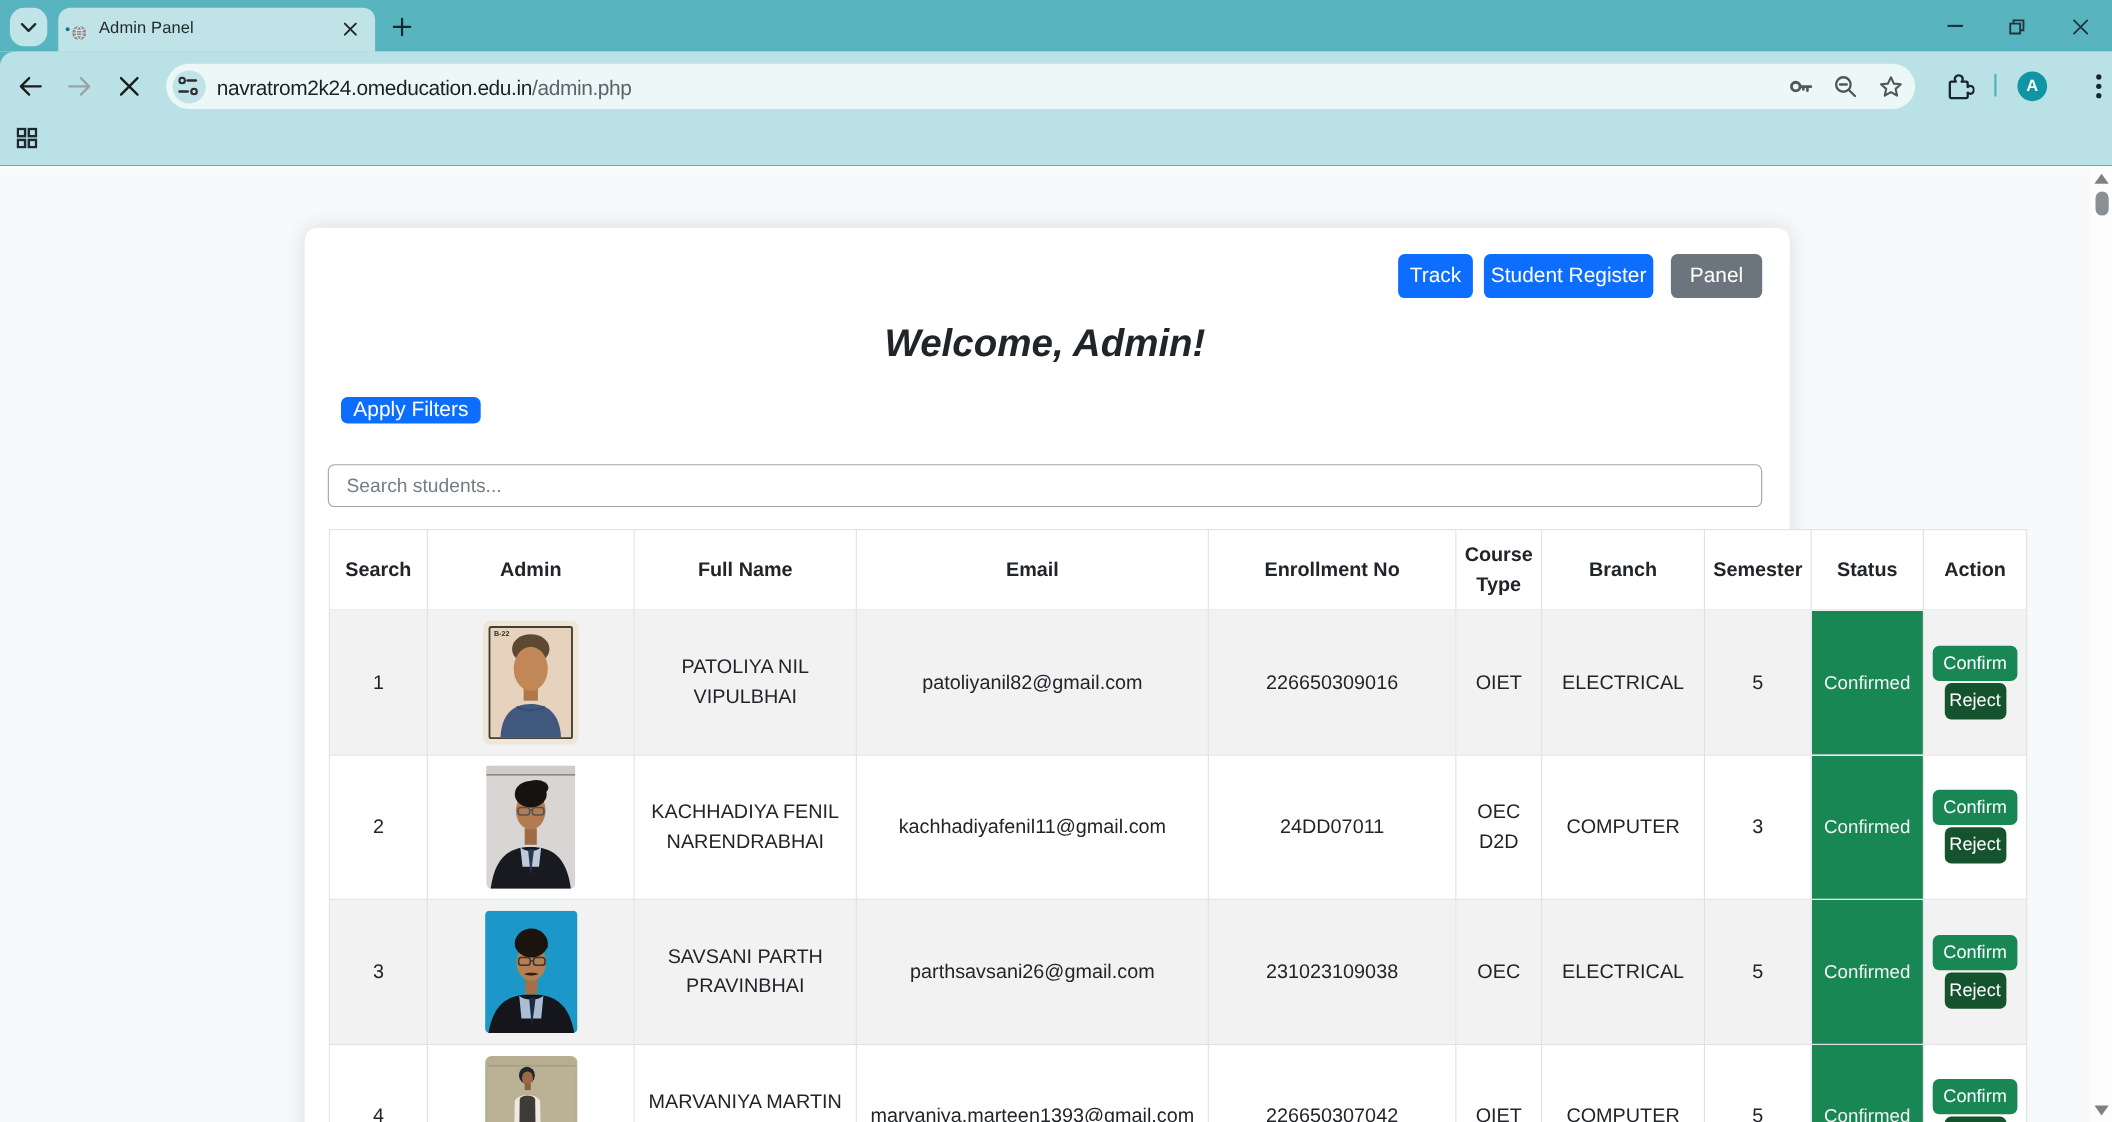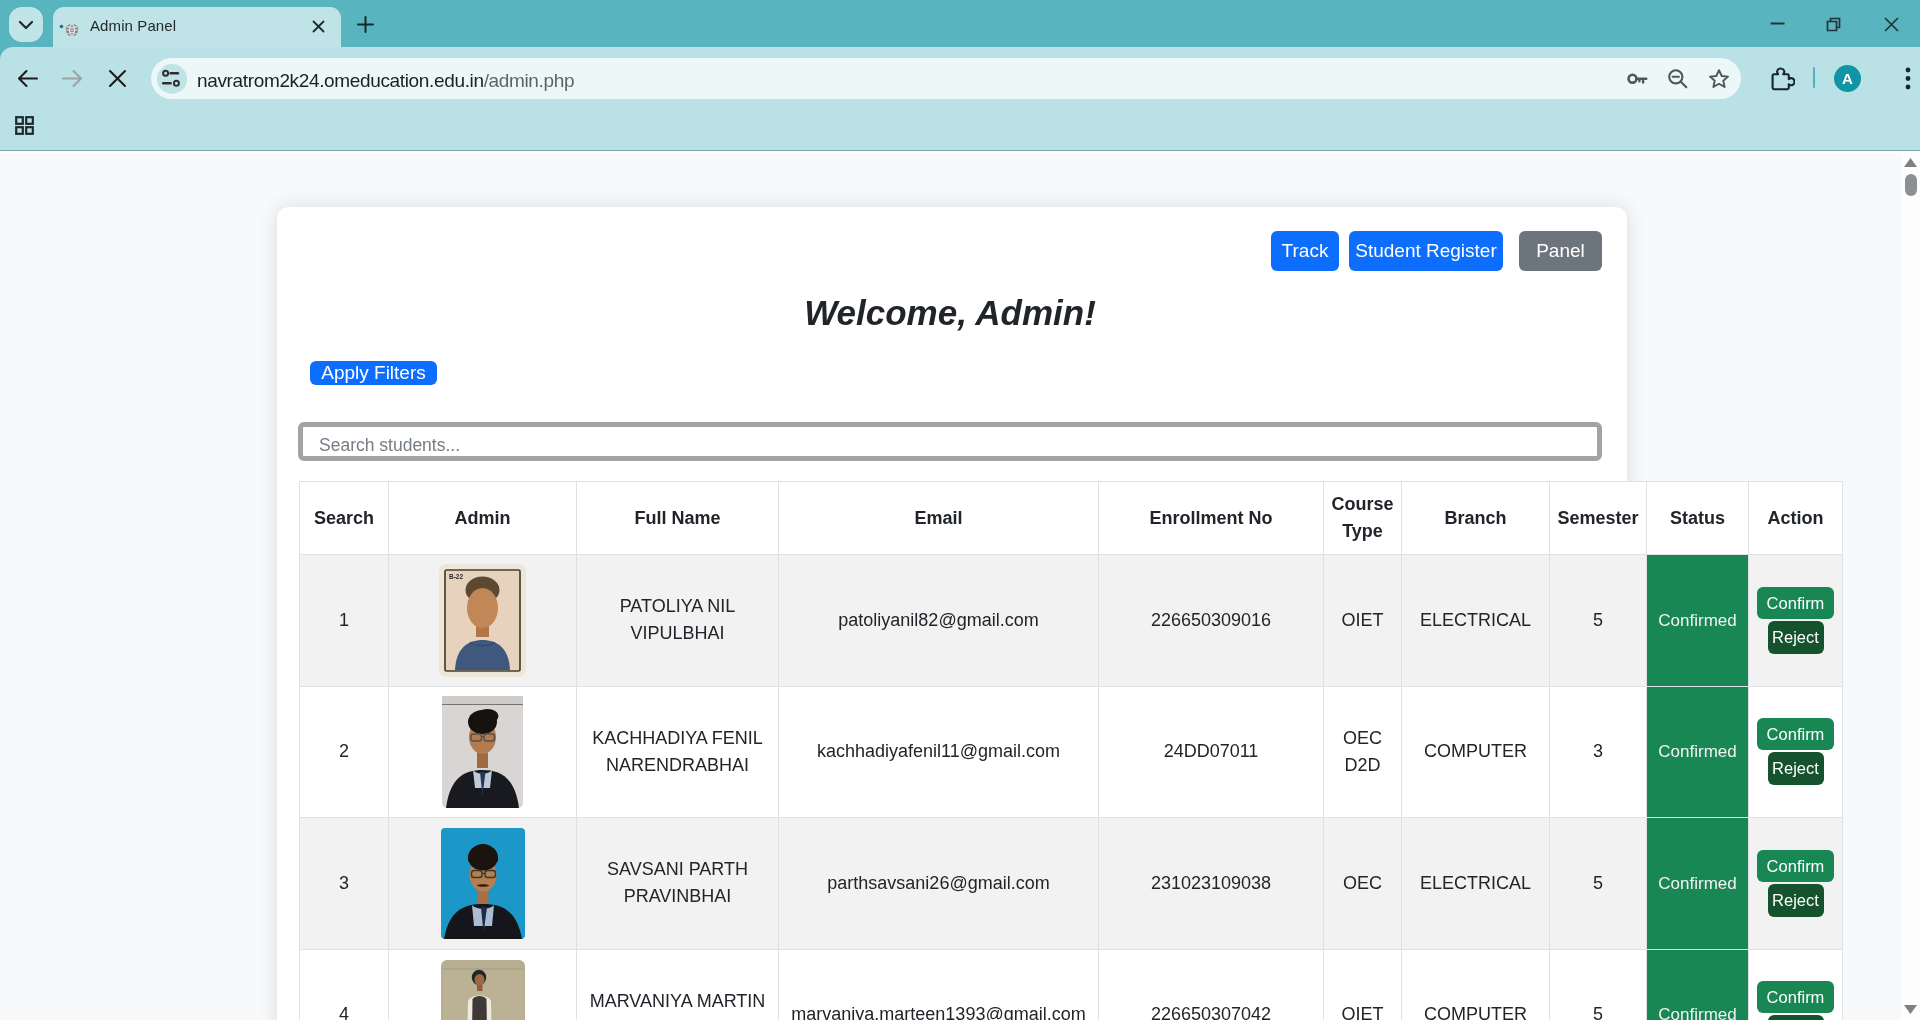--- a/index.html
+++ b/index.html
@@ -18,21 +18,21 @@
   .urltext { position:absolute; left:46px; top:12px; font-size:19px; letter-spacing:-0.35px; color:#1d2021; }
   .urltext .gray { color:#5f6368; }
   #gridicon { position:absolute; left:15px; top:69px; }
 
   
   #page { position:absolute; left:0; top:152.5px; width:1920px; height:867.5px; background:#f8f9fa; }
   #card { position:absolute; left:277px; top:54.5px; width:1350px; height:900px; background:#fff; border-radius:12px; box-shadow:0 0 20px rgba(0,0,0,0.12); }
   .btn { position:absolute; display:flex; align-items:center; justify-content:center; color:#fff; font-size:19px; border-radius:6px; }
   .btn-blue { background:#0d6efd; }
   .btn-gray { background:#6c757d; }
-  #searchbox { position:absolute; left:298px; top:269.5px; width:1304px; height:39px; background:#fff; border:5px solid #a3a3a3; border-radius:6px; }
+  #searchbox { position:absolute; left:298px; top:269.5px; width:1304px; height:39px; background:#fff; border:1px solid #a3a3a3; border-radius:6px; }
   #searchbox span { position:absolute; left:16px; top:8px; font-size:17.5px; color:#767d84; }
   h1 { position:absolute; left:0px; top:140px; width:1900px; text-align:center; font-size:35px; font-weight:bold; color:#212529; letter-spacing:0px;font-style:italic; }
 
   
   #tbl { position:absolute; left:299px; top:328.5px; border-collapse:collapse; table-layout:fixed; background:#fff; }
   #tbl td, #tbl th { border:1px solid #dee2e6; text-align:center; vertical-align:middle; font-size:18px; line-height:27px; color:#212529; overflow:hidden; }
   #tbl th { font-weight:bold; font-size:18px; }
   #tbl tr.odd td { background:#f2f2f2; }
   #tbl td.st { background:#198754 !important; color:#f2f2f2; font-size:17px; }
   .abtn { display:block; margin:0 auto; color:#fff; font-size:16.5px; border-radius:6px; text-align:center; }

